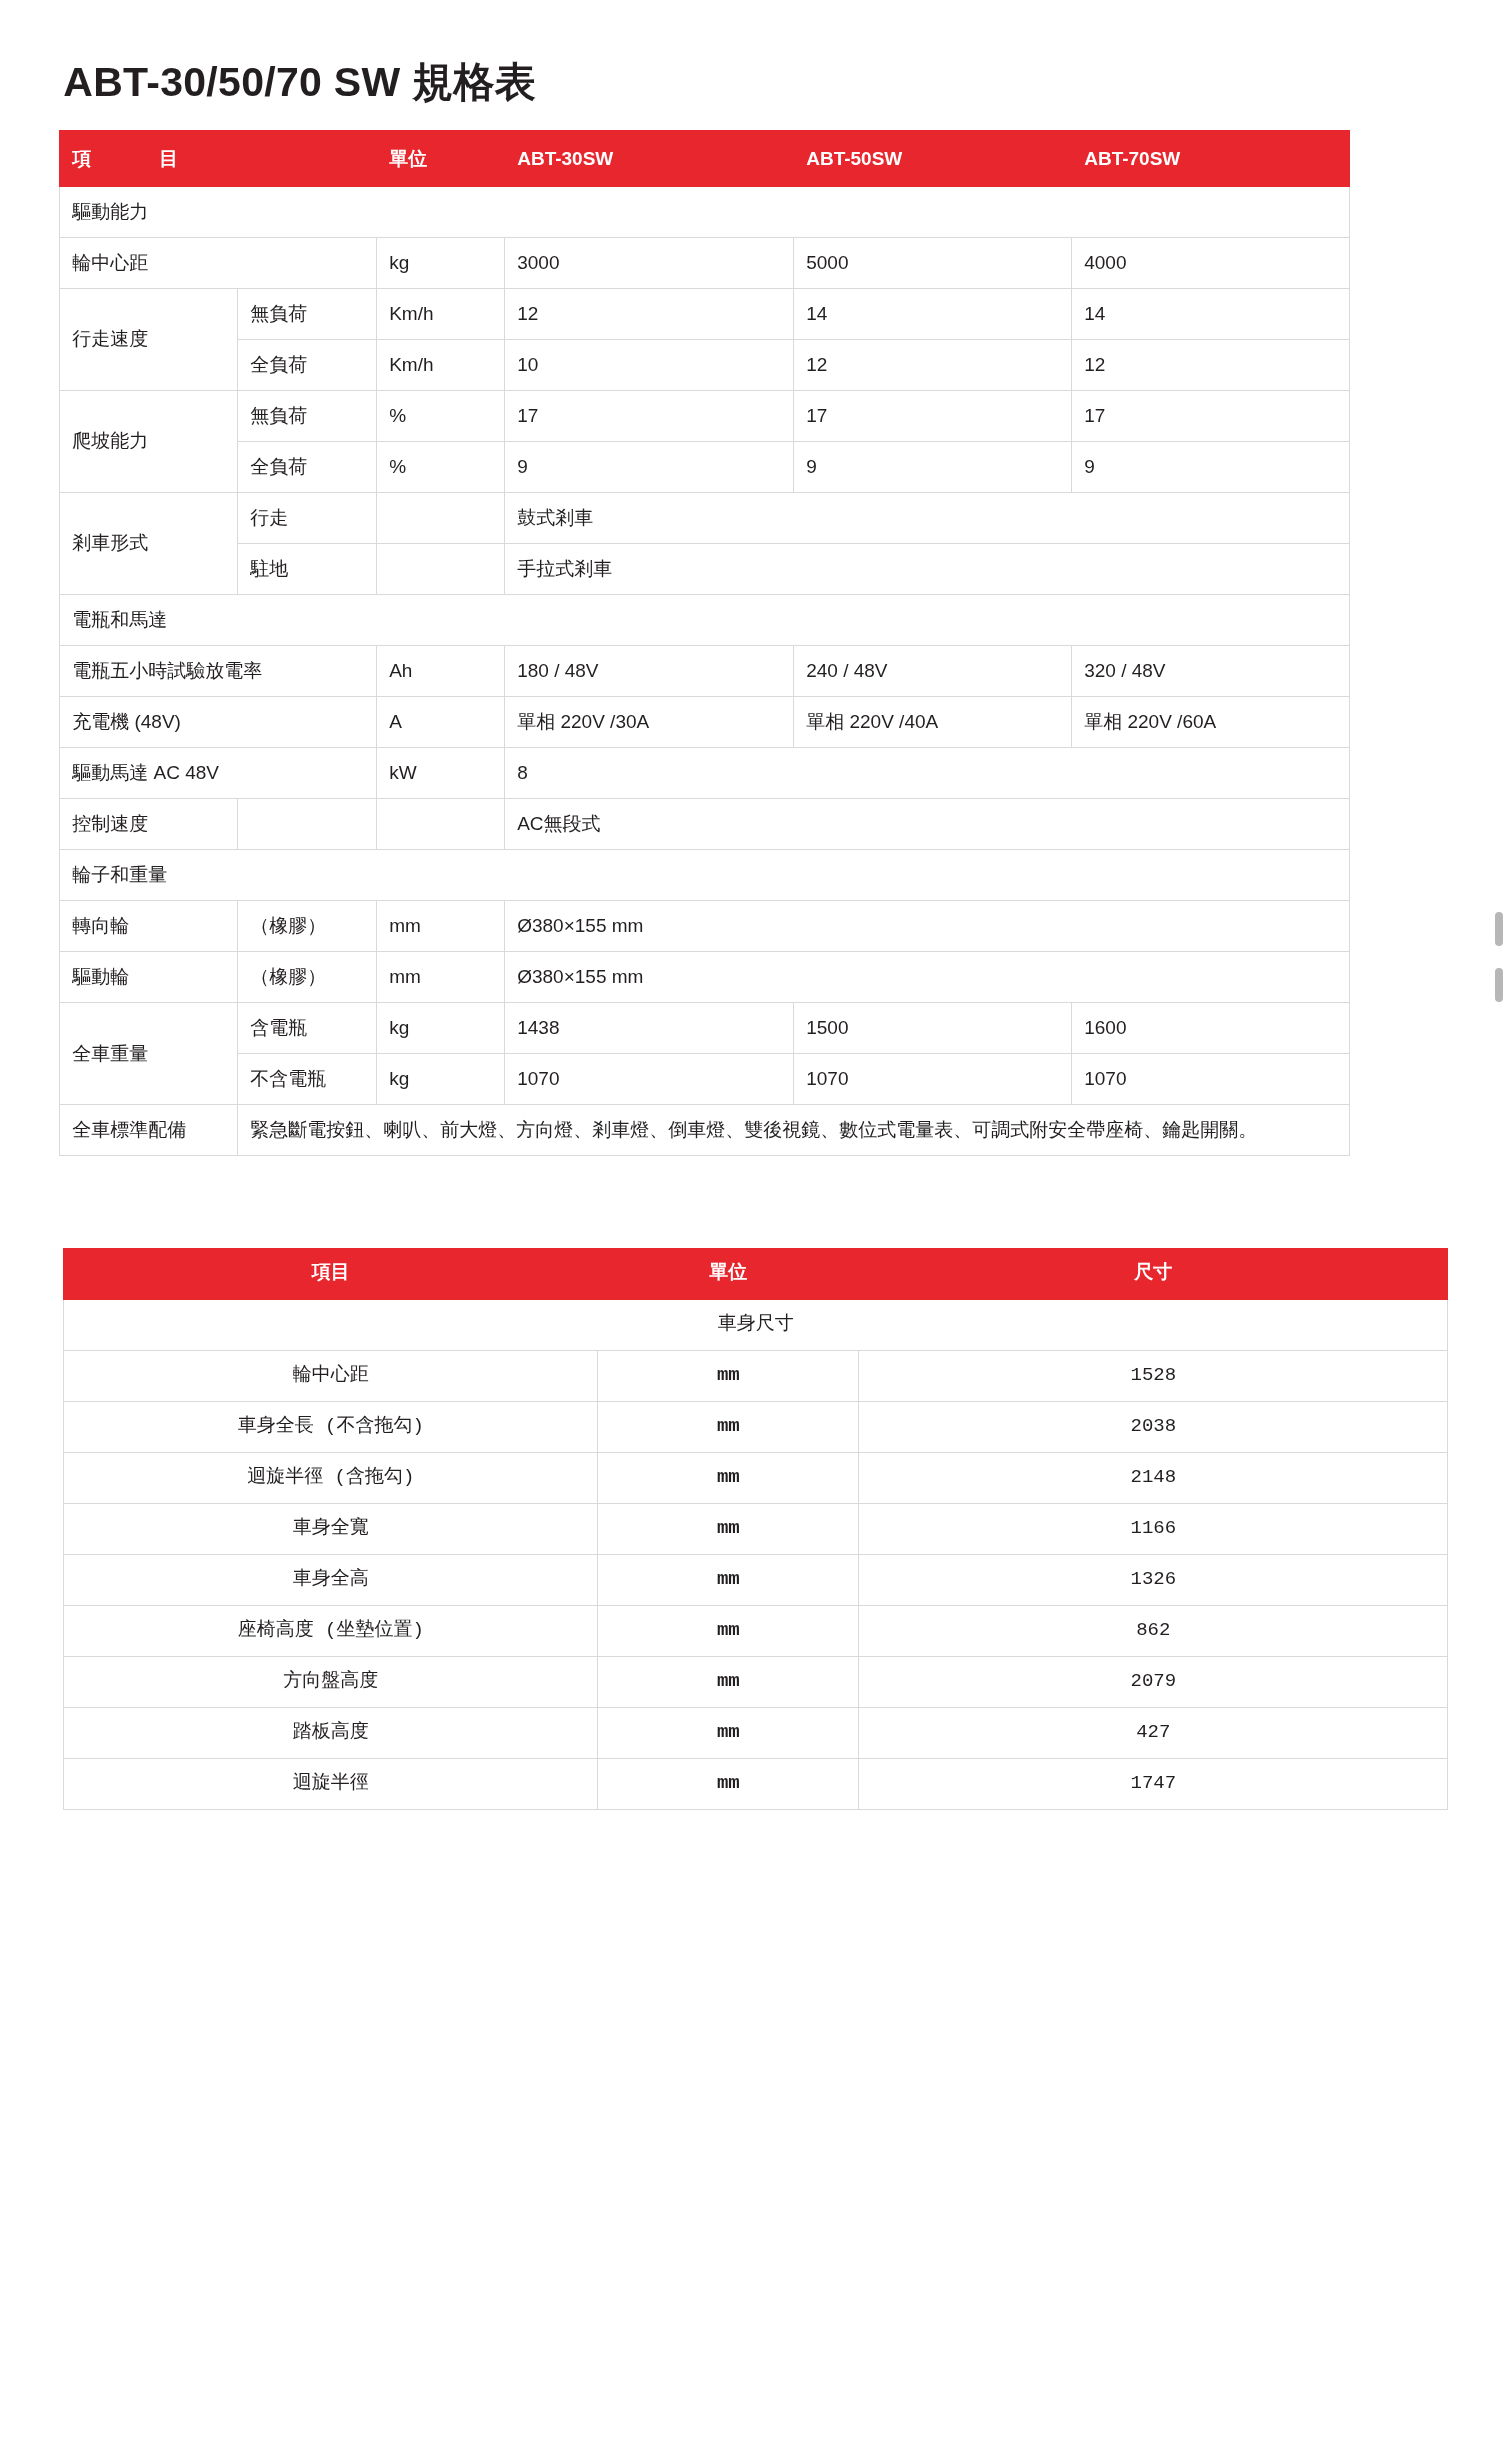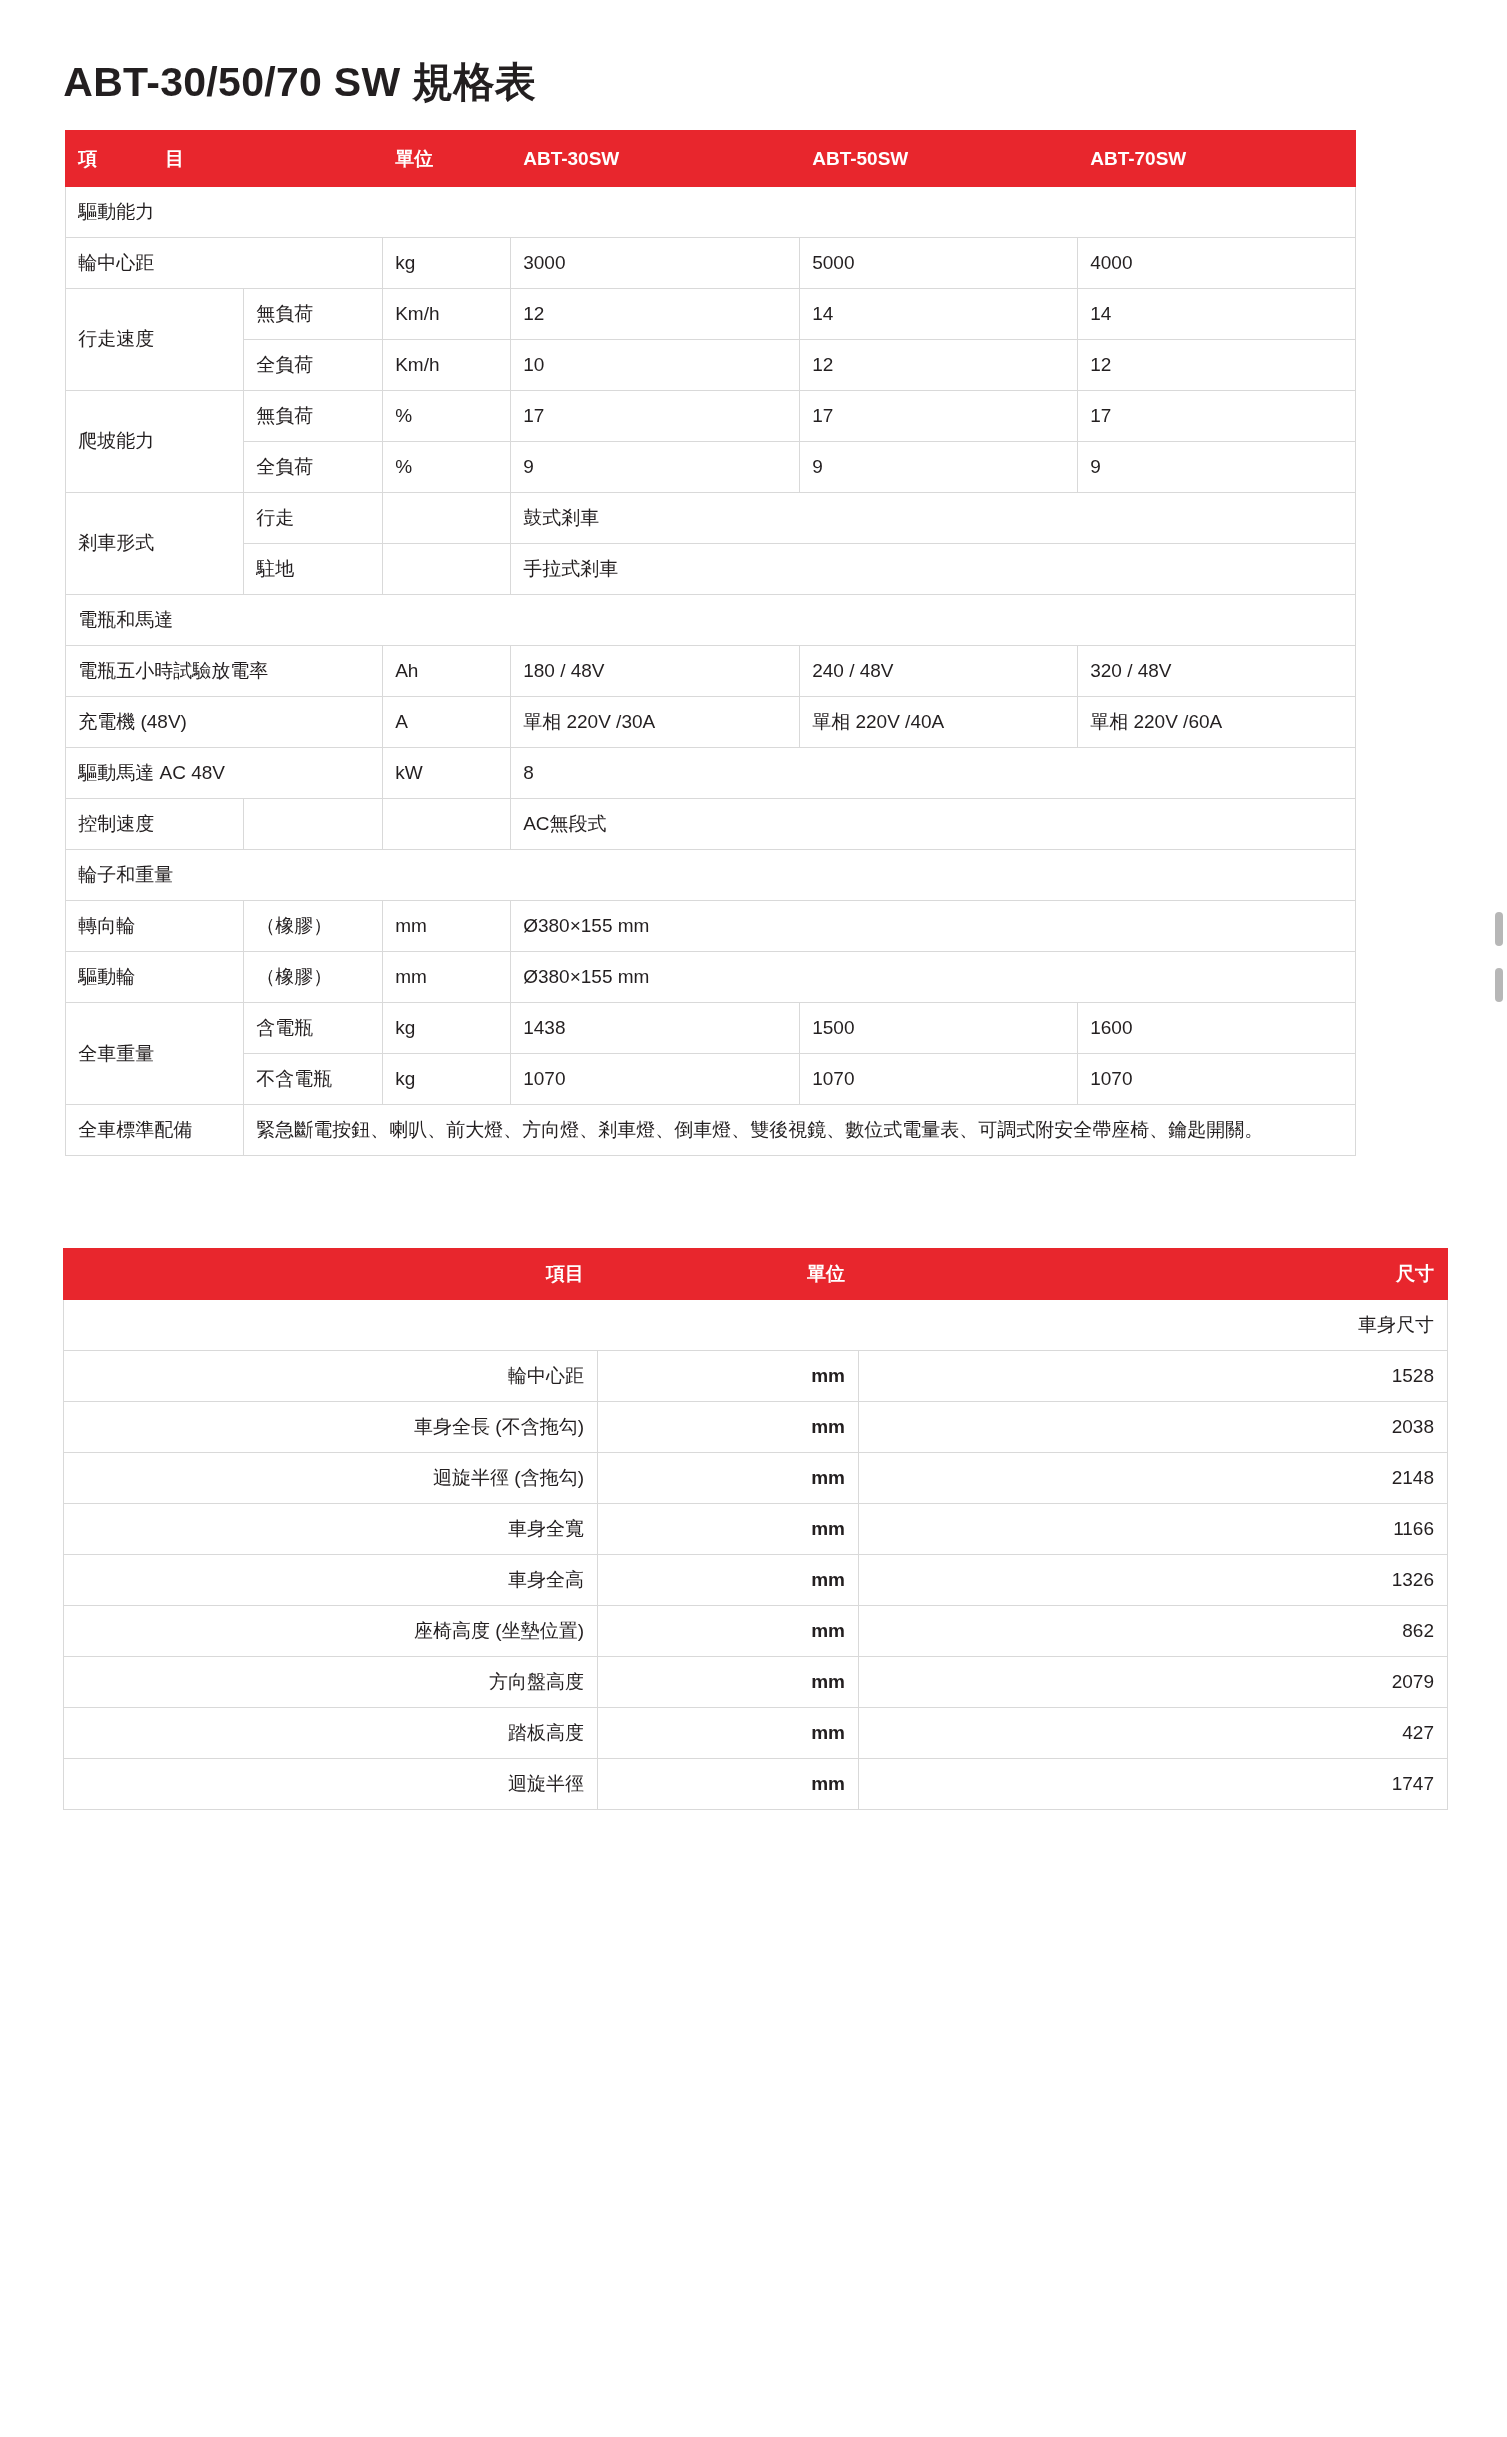--- a/index.html
+++ b/index.html
@@ -25,21 +25,21 @@
     letter-spacing: 0.3px;
     margin: 22px 0 20px 13.3px;
     color: #231f20;
   }
 
   
   table.spec {
     border-collapse: collapse;
     width: 1104px;
     table-layout: fixed;
-    margin-left: 15px;
+    margin-left: 9px;
   }
   table.spec td, table.spec th {
     border: 1.1px solid #d9d9d9;
     padding: 12.2px 12.2px;
     font-size: 19px;
     line-height: 1.35;
     vertical-align: middle;
     text-align: left;
     font-weight: normal;
     box-sizing: border-box;
@@ -73,23 +73,24 @@
     width: 1384px;
     table-layout: fixed;
     margin-left: 13.3px;
   }
   table.dims td, table.dims th {
     border: 1.1px solid #d9d9d9;
     padding: 12.2px 13.3px;
     font-size: 19px;
     line-height: 1.35;
     vertical-align: middle;
-    text-align: right;
+    text-align: center;
     font-weight: normal;
     box-sizing: border-box;
+    font-family: Liberation Mono, monospace;
   }
   table.dims thead th {
     background: #e8262d;
     color: #ffffff;
     font-weight: bold;
     border-color: #e8262d;
   }
   table.dims td.unit {
     font-weight: bold;
   }

